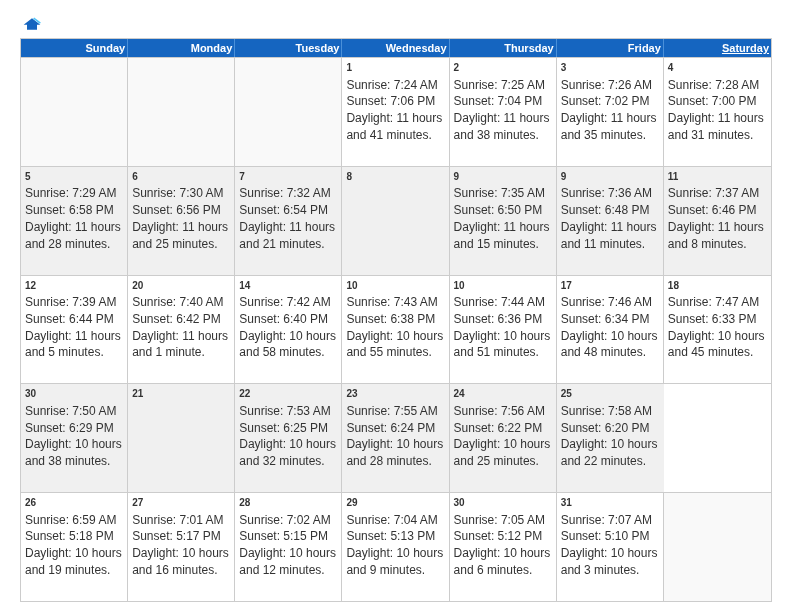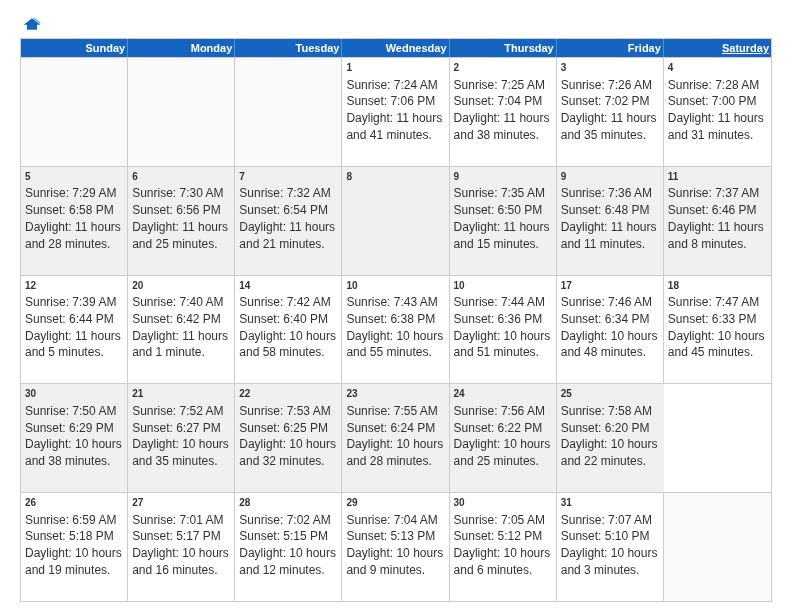--- a/index.html
+++ b/index.html
@@ -222,21 +222,20 @@
             <div class="cell-text">Sunrise: 7:47 AM<br>Sunset: 6:33 PM<br>Daylight: 10 hours and 45 minutes.</div>
           </div>
         </div>
         <div class="cal-row">
           <div class="cal-cell shaded">
             <span class="day-num">30</span>
             <div class="cell-text">Sunrise: 7:50 AM<br>Sunset: 6:29 PM<br>Daylight: 10 hours and 38 minutes.</div>
           </div>
           <div class="cal-cell shaded">
             <span class="day-num">21</span>
-            <div class="cell-text">Sunrise: 7:52 AM<br>Sunset: 6:27 PM<br>Daylight: 10 hours and 35 minutes.</div>
           </div>
           <div class="cal-cell shaded">
             <span class="day-num">22</span>
             <div class="cell-text">Sunrise: 7:53 AM<br>Sunset: 6:25 PM<br>Daylight: 10 hours and 32 minutes.</div>
           </div>
           <div class="cal-cell shaded">
             <span class="day-num">23</span>
             <div class="cell-text">Sunrise: 7:55 AM<br>Sunset: 6:24 PM<br>Daylight: 10 hours and 28 minutes.</div>
           </div>
           <div class="cal-cell shaded">

